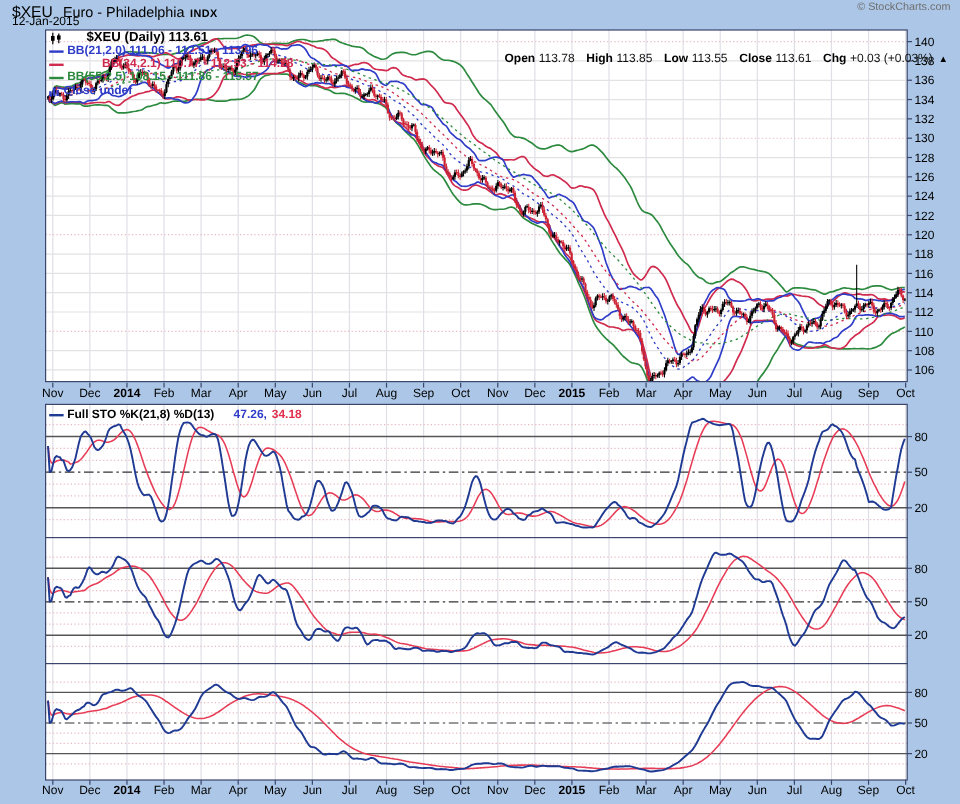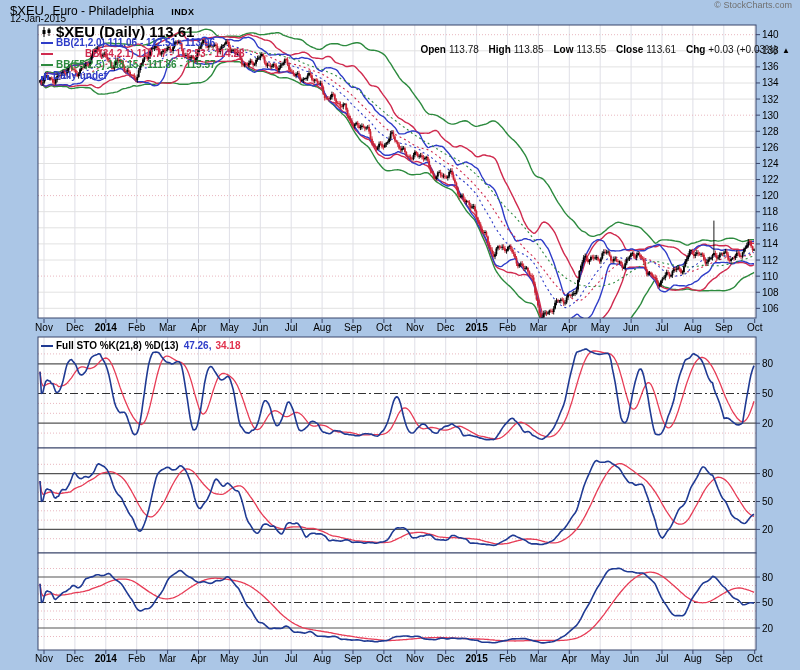--- a/index.html
+++ b/index.html
@@ -8,42 +8,42 @@
     background:#abc6e6;
     font-family:"Liberation Sans", sans-serif;
     color:#000;
     -webkit-font-smoothing:antialiased;
   }
   #cv{position:absolute;left:0;top:0;}
   
   #hdr1{position:absolute;left:10px;top:1px;white-space:nowrap;}
   #sym{font-size:13px;font-weight:400;}
   #symname{font-size:12px;margin-left:4px;}
-  #symex{font-size:9px;font-weight:700;margin-left:13px;letter-spacing:.4px;}
+  #symex{font-size:9px;font-weight:700;margin-left:0;letter-spacing:.4px;}
   #credit{position:absolute;right:8px;top:0;font-size:9px;color:#707070;margin-left:24px;}
   #hdr2{position:absolute;left:10px;top:13px;font-size:10px;}
   #quote{position:absolute;right:10px;top:12px;font-size:10px;white-space:nowrap;margin-top:32px;}
   .q-l{font-weight:700;margin-left:7px;}
   .q-v{margin-left:3px;color:#111;}
   .q-arrow{font-size:8px;margin-left:2px;}
   
   #mainLegend{position:absolute;left:41px;top:26px;font-size:10px;font-weight:700;line-height:11px;}
-  #lg-title-row{font-size:15px;color:#000;}
+  #lg-title-row{font-size:11px;color:#000;gap:16px;}
   .lg-row{white-space:nowrap;display:flex;align-items:center;}
   .lg-dash{display:inline-block;width:12px;height:2px;margin-right:3px;flex:0 0 auto;}
   .cs-icon{display:inline-flex;width:12px;margin-right:3px;}
   .vol-icon{display:inline-flex;align-items:flex-end;height:8px;margin-right:3px;}
   .vol-icon i{display:inline-block;width:2px;margin-right:1px;background:#2e3cc8;}
   .vol-icon i:nth-child(1){height:4px;}
   .vol-icon i:nth-child(2){height:7px;}
   .vol-icon i:nth-child(3){height:5px;}
   
   .plegend{position:absolute;left:41px;font-size:10px;font-weight:700;display:flex;align-items:center;white-space:nowrap;}
   .plegend .pl-t{color:#000;}
-  .plegend .pl-k{margin-left:5px;}
+  .plegend .pl-k{margin-left:16px;}
   .plegend .pl-d{margin-left:4px;}
 </style>
 </head>
 <body>
 
 <div id="page">
 
   <svg id="cv" width="800" height="670" viewBox="0 0 800 670">
       <defs>
         <clipPath id="cm">
@@ -439,21 +439,21 @@
     <div class="lg-row bb-row" style="color: rgb(44, 138, 62); text-align: right;">
         <span class="lg-dash" style="background: rgb(44, 138, 62);"></span>
         <span>BB(55,2.5) 108.15 - 111.86 - 115.57</span>
       </div>
     <div class="lg-row" id="volRow" style="color: rgb(46, 60, 200);">
       <span class="vol-icon">
           <i style="background: rgb(46, 60, 200);"></i>
           <i style="background: rgb(46, 60, 200);"></i>
           <i style="background: rgb(46, 60, 200);"></i>
         </span>
-      <span>Daily undef</span>
+      <span>Close undef</span>
     </div>
   </div>
 
   <div class="plegend" id="pl0" style="top:340px">
     <span class="lg-dash kdash" style="background: rgb(31, 58, 147);"></span>
     <span class="pl-t">Full STO %K(21,8) %D(13)</span>
     <span class="pl-k" style="color: rgb(46, 60, 200);">47.26,</span>
     <span class="pl-d" style="color: rgb(224, 48, 76);">34.18</span>
   </div>
 

